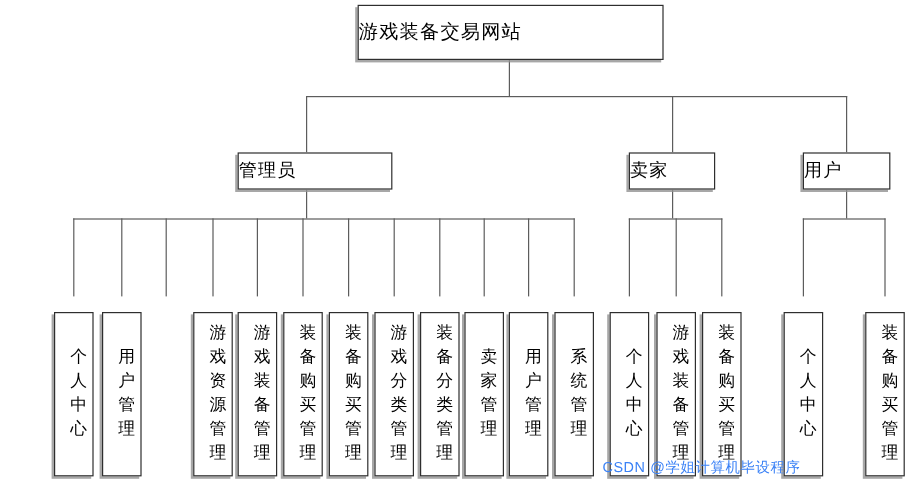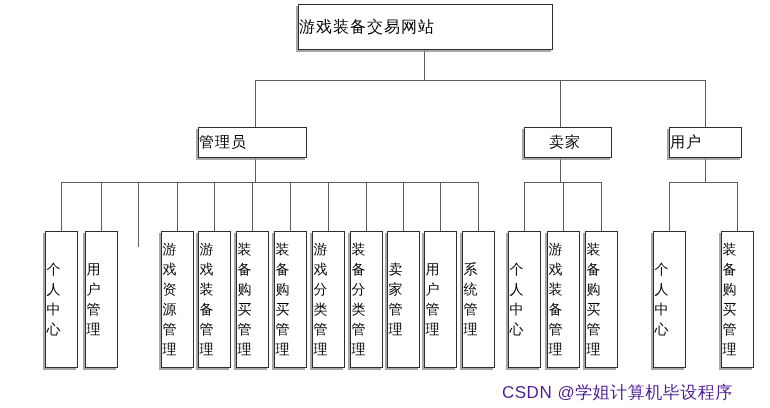--- a/index.html
+++ b/index.html
@@ -7,30 +7,30 @@
     position:relative;width:770px;height:408px;background:#ffffff;overflow:hidden;
     font-family:"Liberation Serif","DejaVu Serif",serif;color:#000;
   }
   .box{
     position:absolute;background:#ffffff;box-sizing:border-box;
     border:1px solid #2e2e2e;box-shadow:-2px 2px 0 rgba(145,145,145,.8);
     display:flex;align-items:center;z-index:2;
   }
   .root{left:298px;top:4px;width:255px;height:46px;font-size:16px;letter-spacing:1px;}
   .branch{top:127px;height:31px;font-size:15px;letter-spacing:1px;}
-  .b-admin{left:198px;width:109px;}
-  .b-seller{left:524px;width:88px;padding-left:24px;}
+  .b-admin{left:198px;width:129px;}
+  .b-seller{left:524px;width:72px;}
   .b-user{left:669px;width:73px;}
-  .leaf{top:231px;width:33px;height:137px;}
+  .leaf{top:260px;width:33px;height:137px;padding-left:12px;}
   .vtext{width:15px;word-break:break-all;line-height:20px;font-size:14px;text-align:center;}
   .hl{position:absolute;height:1px;background:#5c5c5c;z-index:1;}
   .vl{position:absolute;width:1px;background:#5c5c5c;z-index:1;}
   .watermark{
-    position:absolute;left:502px;top:381px;z-index:3;font-size:17px;
-    color:#4c1d95;font-family:"Liberation Sans","DejaVu Sans",sans-serif;
+    position:absolute;left:502px;top:381px;z-index:3;font-size:12px;
+    color:#3b82f6;font-family:"Liberation Sans","DejaVu Sans",sans-serif;
     letter-spacing:.5px;white-space:nowrap;
   }
 </style>
 </head>
 <body>
 
 <div id="canvas">
 
   <div class="vl" style="left:424px;top:50px;height:30px"></div>
   <div class="hl" style="left:255px;top:80px;width:451px"></div>

